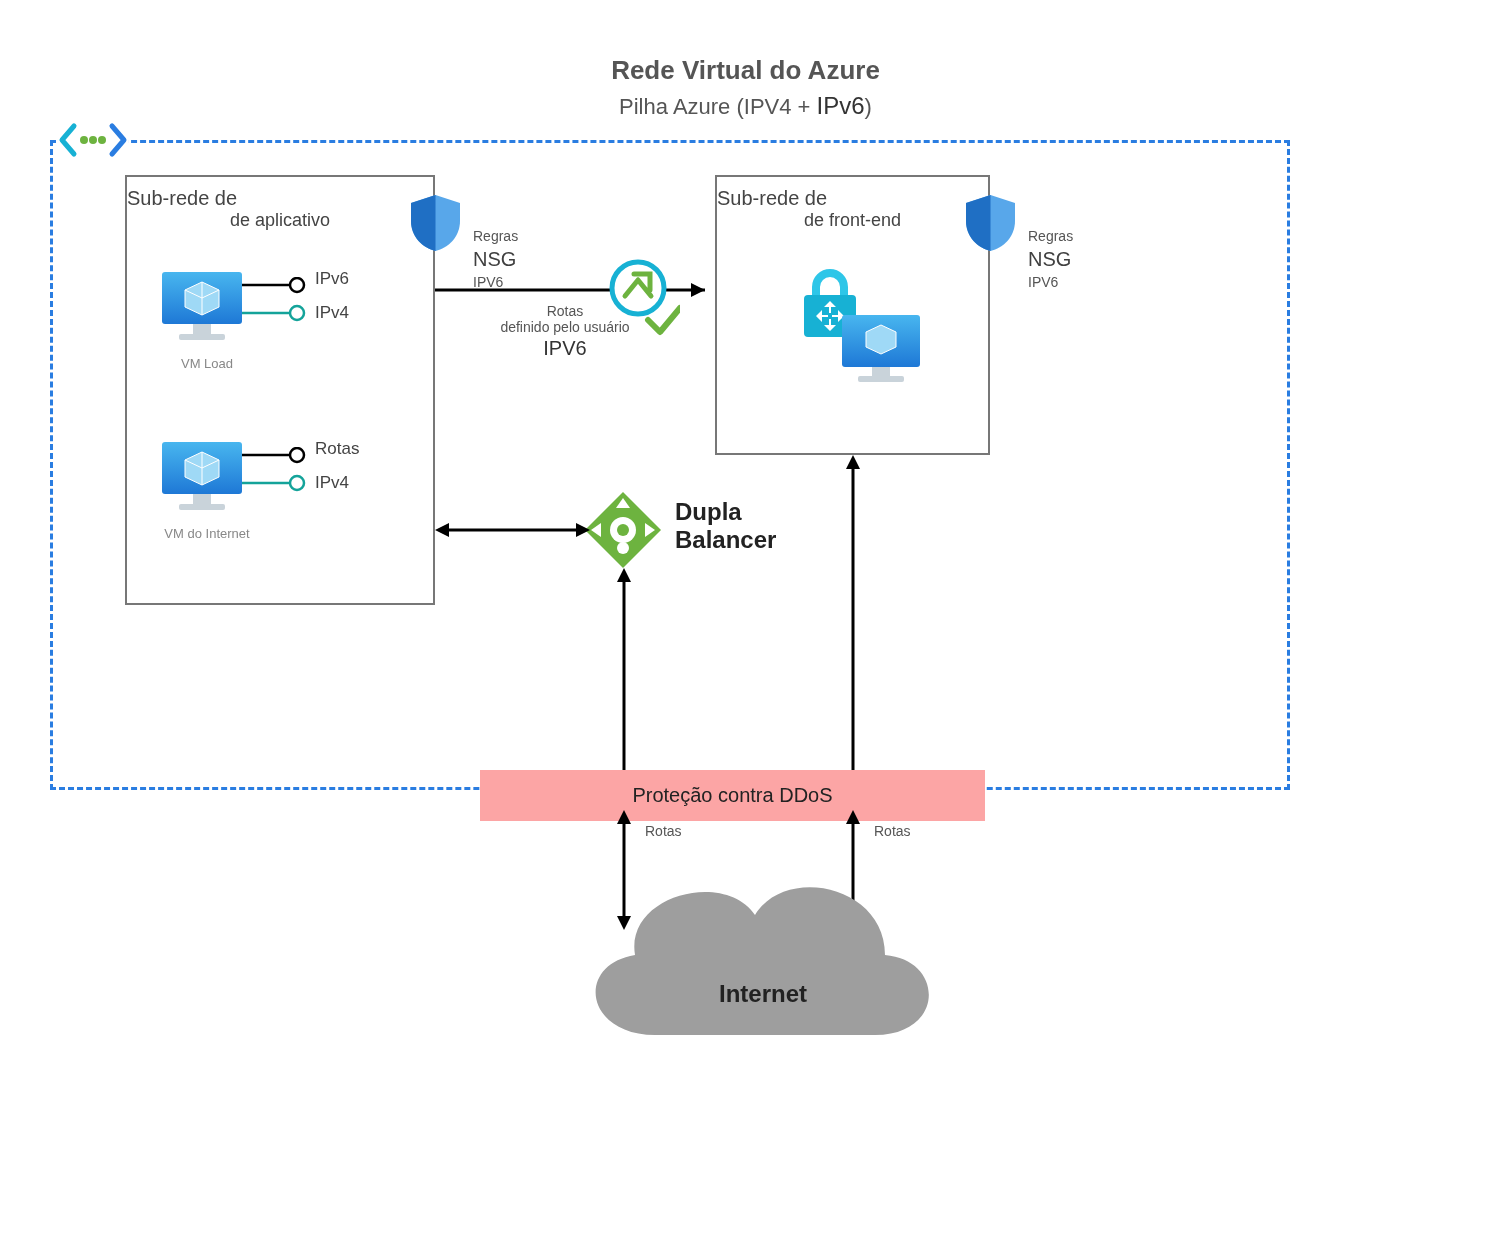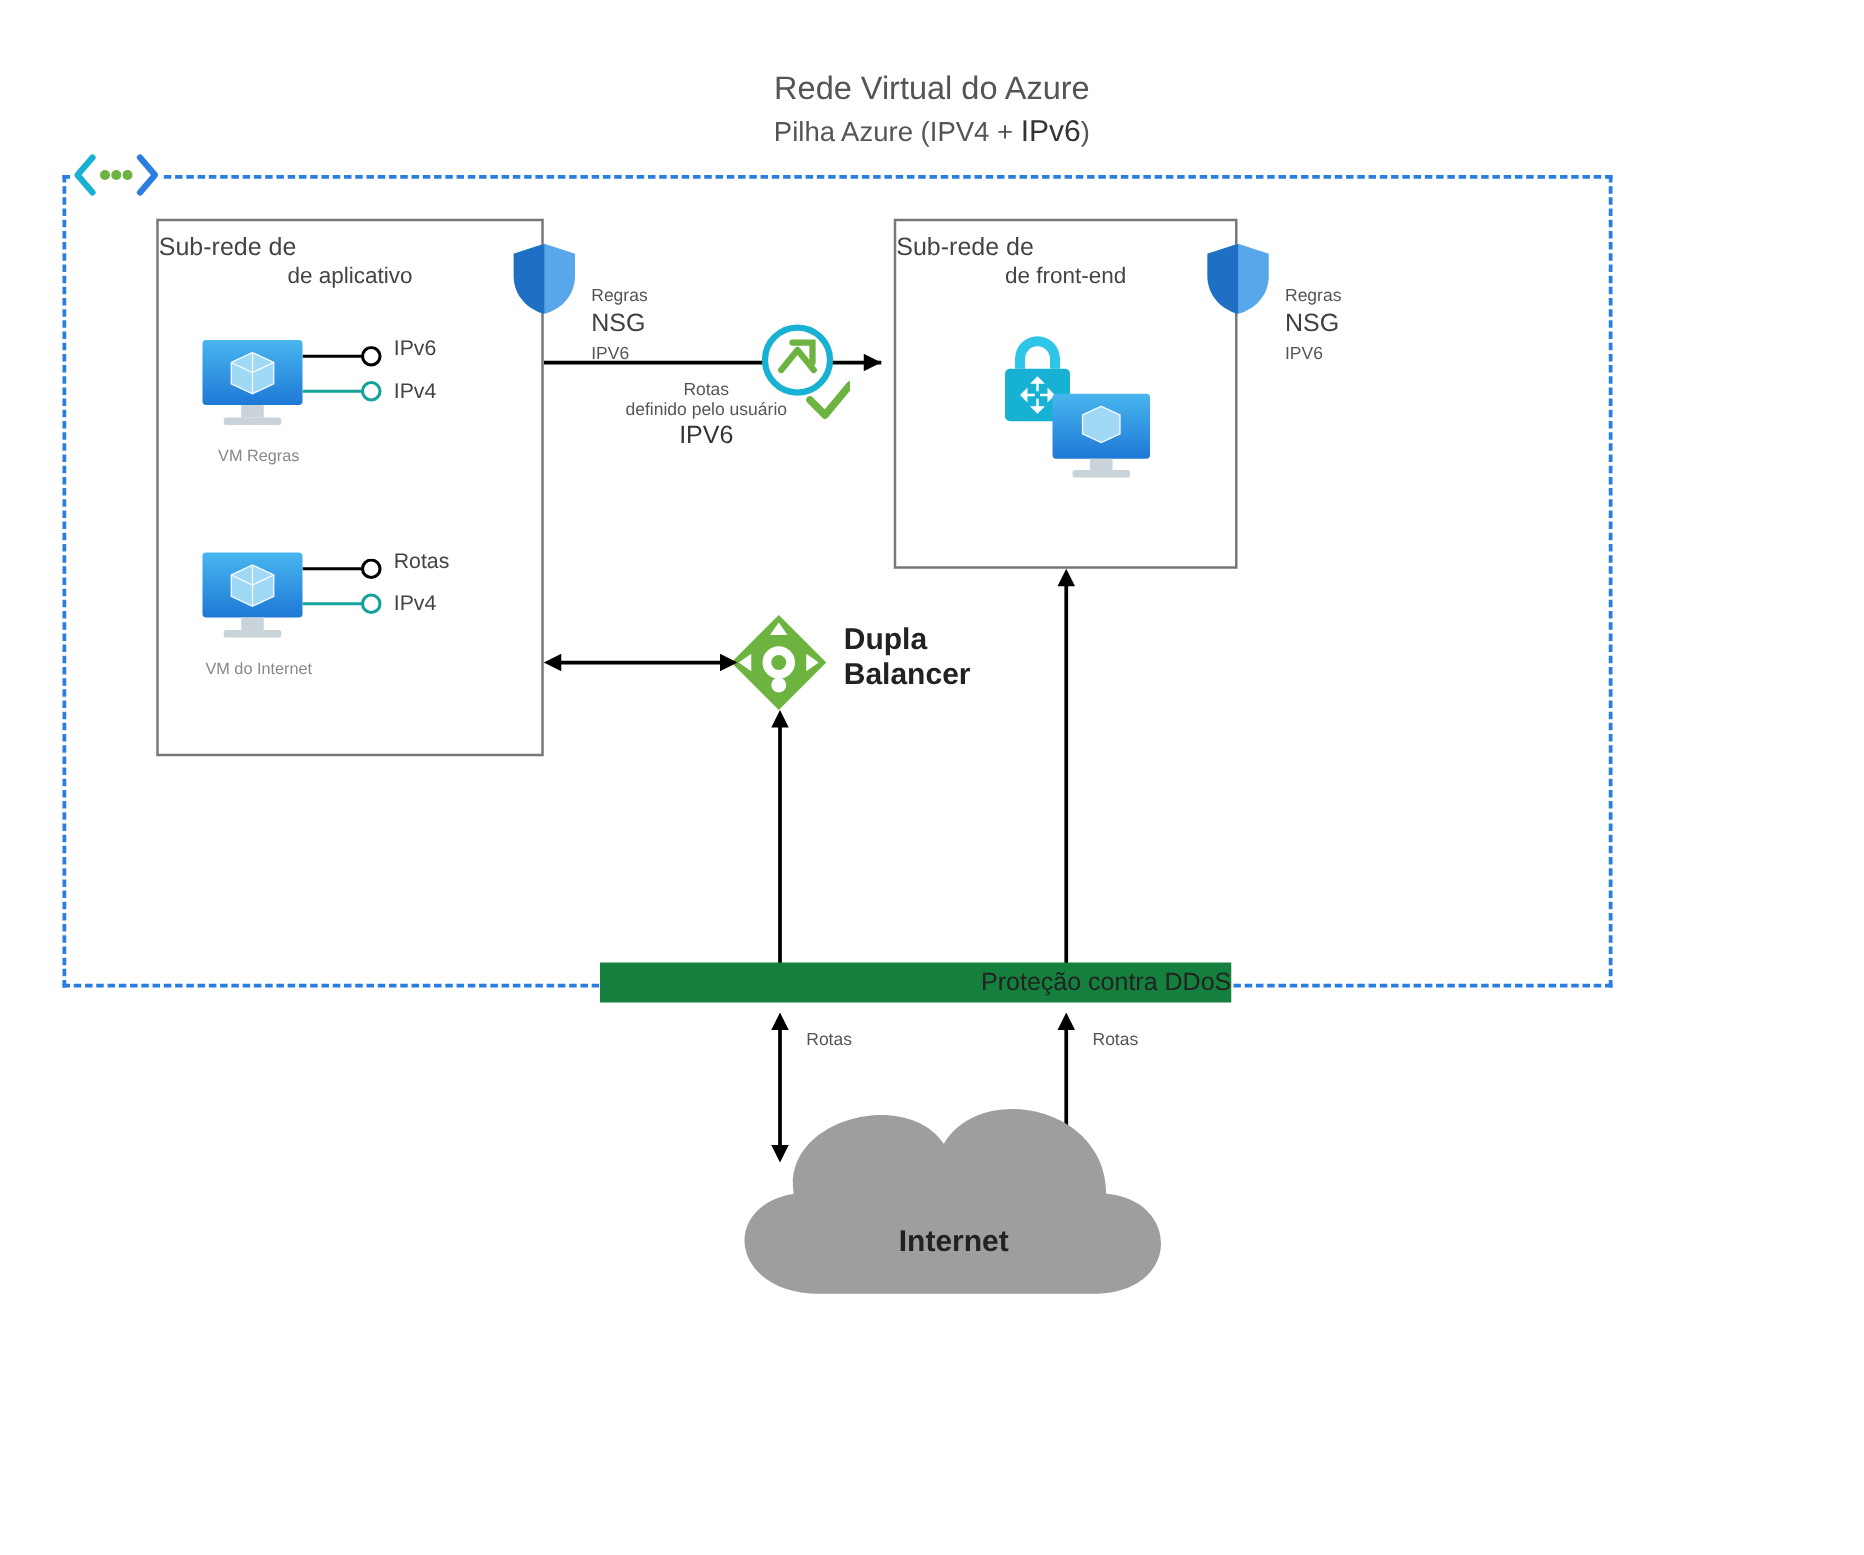--- a/index.html
+++ b/index.html
@@ -10,21 +10,21 @@
     width: 1491px;
     height: 1244px;
     position: relative;
     color: #333;
   }
   .title-block {
     position: absolute;
     left: 0; right: 0;
     text-align: center;
   }
-  .title { top: 55px; font-size: 26px; color: #555; font-weight: 400;}
+  .title { top: 55px; font-size: 26px; color: #555; font-weight: 700;}
   .subtitle-wrap { top: 92px; font-size: 22px; color: #555; font-weight: 400;}
   .ipv6-strong { font-weight: 500; font-size: 24px; color:#333; }
   .vnet-border {
     position: absolute;
     left: 50px;
     top: 140px;
     width: 1240px;
     height: 650px;
     border: 3px dashed #2a7de1;
     box-sizing: border-box;
@@ -51,25 +51,25 @@
   .nsg-label { position:absolute; font-size:14px; color:#555; line-height:1.35;margin-top:29px;}
   .nsg-strong { font-size:20px; font-weight:400; color:#404040; display:block;}
   .route-label { position:absolute; font-size:14px; color:#555; text-align:center;}
   .route-strong { font-size:20px; color:#333; display:block; margin-top:2px;}
   .lb-label { position:absolute; font-size:24px; font-weight:600; color:#222;}
   .ddos-bar {
     position:absolute;
     left:480px;
     top:770px;
     width:505px;
-    height:32px;
-    background:#15803d;
+    height:51px;
+    background:#fca5a5;
     display:flex;
     align-items:center;
-    justify-content:flex-end;
+    justify-content:center;
     font-size:20px;
     color:#222;
   }
   .internet-label { position:absolute; font-size:24px; font-weight:700; color:#222;}
   .small-rotas { position:absolute; font-size:14px; color:#555;}
   svg.abs { position:absolute; }
 </style>
 </head>
 <body>
 
@@ -112,21 +112,21 @@
     </svg>
     
     <svg class="abs" style="left:85px; top:10px;" width="80" height="50">
       <line x1="0" y1="8" x2="48" y2="8" stroke="#000" stroke-width="2.5"></line>
       <circle cx="55" cy="8" r="7" fill="#fff" stroke="#000" stroke-width="2.5"></circle>
       <line x1="0" y1="36" x2="48" y2="36" stroke="#14a39a" stroke-width="2.5"></line>
       <circle cx="55" cy="36" r="7" fill="#fff" stroke="#14a39a" stroke-width="2.5"></circle>
     </svg>
     <div class="port-label" style="left:158px; top:2px; font-weight:500;">IPv6</div>
     <div class="port-label" style="left:158px; top:36px;">IPv4</div>
-    <div class="vm-label">VM Regras</div>
+    <div class="vm-label">VM Load</div>
   </div>
 
   <div class="vm-block vm2">
     <svg width="100" height="80">
       <rect x="5" y="5" width="80" height="52" rx="3" fill="url(#mon1)"></rect>
       <rect x="36" y="57" width="18" height="10" fill="#c9d3da"></rect>
       <rect x="22" y="67" width="46" height="6" rx="2" fill="#c9d3da"></rect>
       <polygon points="45,15 62,23 62,40 45,48 28,40 28,23" fill="#9fd9f6" stroke="#fff" stroke-width="1"></polygon>
       <polyline points="45,15 45,48" fill="none" stroke="#fff" stroke-width="1"></polyline>
       <polyline points="28,23 45,31 62,23" fill="none" stroke="#fff" stroke-width="1"></polyline>

